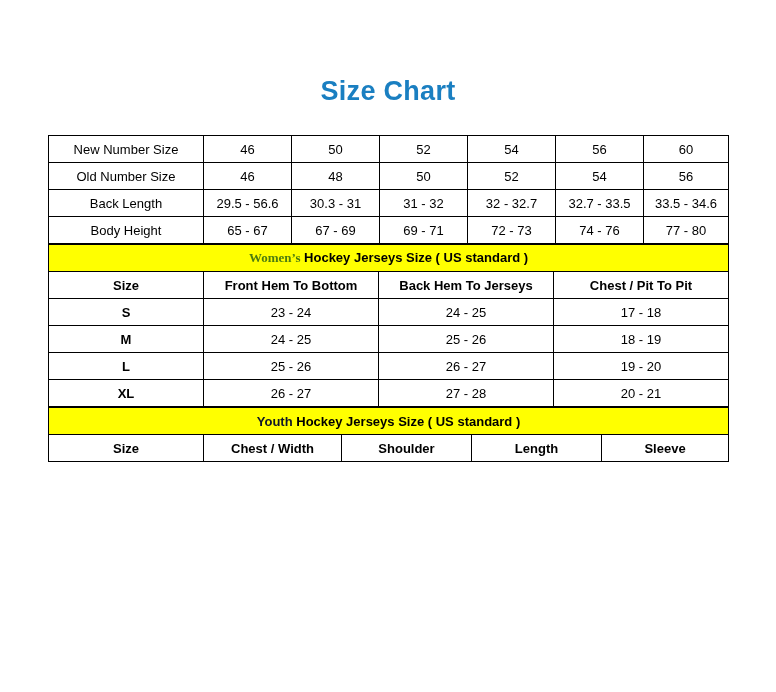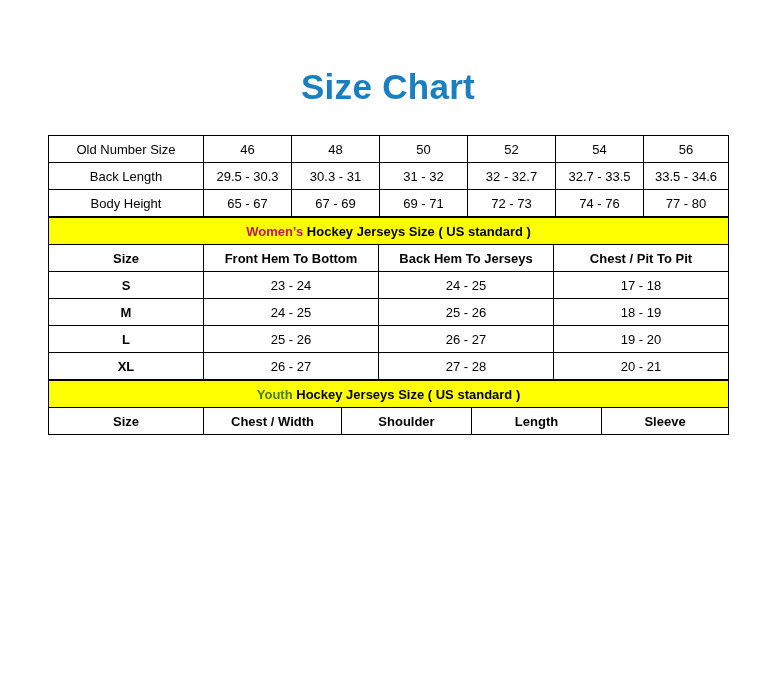--- a/index.html
+++ b/index.html
@@ -15,26 +15,26 @@
   }
   .page {
     width: 776px;
     height: 692px;
     position: relative;
     box-sizing: border-box;
   }
   .title {
     text-align: center;
     color: #1a7fc1;
-    font-size: 35px;
+    font-size: 27px;
     font-weight: bold;
     letter-spacing: 0.3px;
     padding-top: 63px;
     padding-bottom: 0;
-    margin: 4px;
+    margin: 13px;
   }
   .chart-wrap {
     width: 680px;
     margin: 28px auto 0 auto;
   }
   table.size-table {
     border-collapse: collapse;
     width: 100%;
     table-layout: fixed;
   }
@@ -47,22 +47,22 @@
     padding: 1px 2px;
     box-sizing: border-box;
   }
   td.section-head {
     background: #ffff00;
     font-weight: bold;
     font-size: 14.5px;
     height: 32px;
   }
   td.section-head .accent-men { color: #d1001f; }
-  td.section-head .accent-women { color: #be185d; }
-  td.section-head .accent-youth { color: #4d7c0f; margin-top: 40px; }
+  td.section-head .accent-women { color: #4d7c0f; font-family: Liberation Serif, serif; }
+  td.section-head .accent-youth { color: #0f172a; margin-top: 40px; }
   td.colhead {
     font-weight: bold;
   }
   td.rowlabel {
     font-weight: normal;
   }
   td.rowlabel-bold {
     font-weight: bold;
   }
 </style>
@@ -80,31 +80,40 @@
         <col style="width:155px">
         <col style="width:88px">
         <col style="width:88px">
         <col style="width:88px">
         <col style="width:88px">
         <col style="width:88px">
         <col style="width:85px">
       </colgroup>
       <tbody>
         <tr>
+          <td class="rowlabel">New Number Size</td>
+          <td>46</td>
+          <td>50</td>
+          <td>52</td>
+          <td>54</td>
+          <td>56</td>
+          <td>60</td>
+        </tr>
+        <tr>
           <td class="rowlabel">Old Number Size</td>
           <td>46</td>
           <td>48</td>
           <td>50</td>
           <td>52</td>
           <td>54</td>
           <td>56</td>
         </tr>
         <tr>
           <td class="rowlabel">Back Length</td>
-          <td>29.5 - 30.3</td>
+          <td>29.5 - 56.6</td>
           <td>30.3 - 31</td>
           <td>31 - 32</td>
           <td>32 - 32.7</td>
           <td>32.7 - 33.5</td>
           <td>33.5 - 34.6</td>
         </tr>
         <tr>
           <td class="rowlabel">Body Height</td>
           <td>65 - 67</td>
           <td>67 - 69</td>

